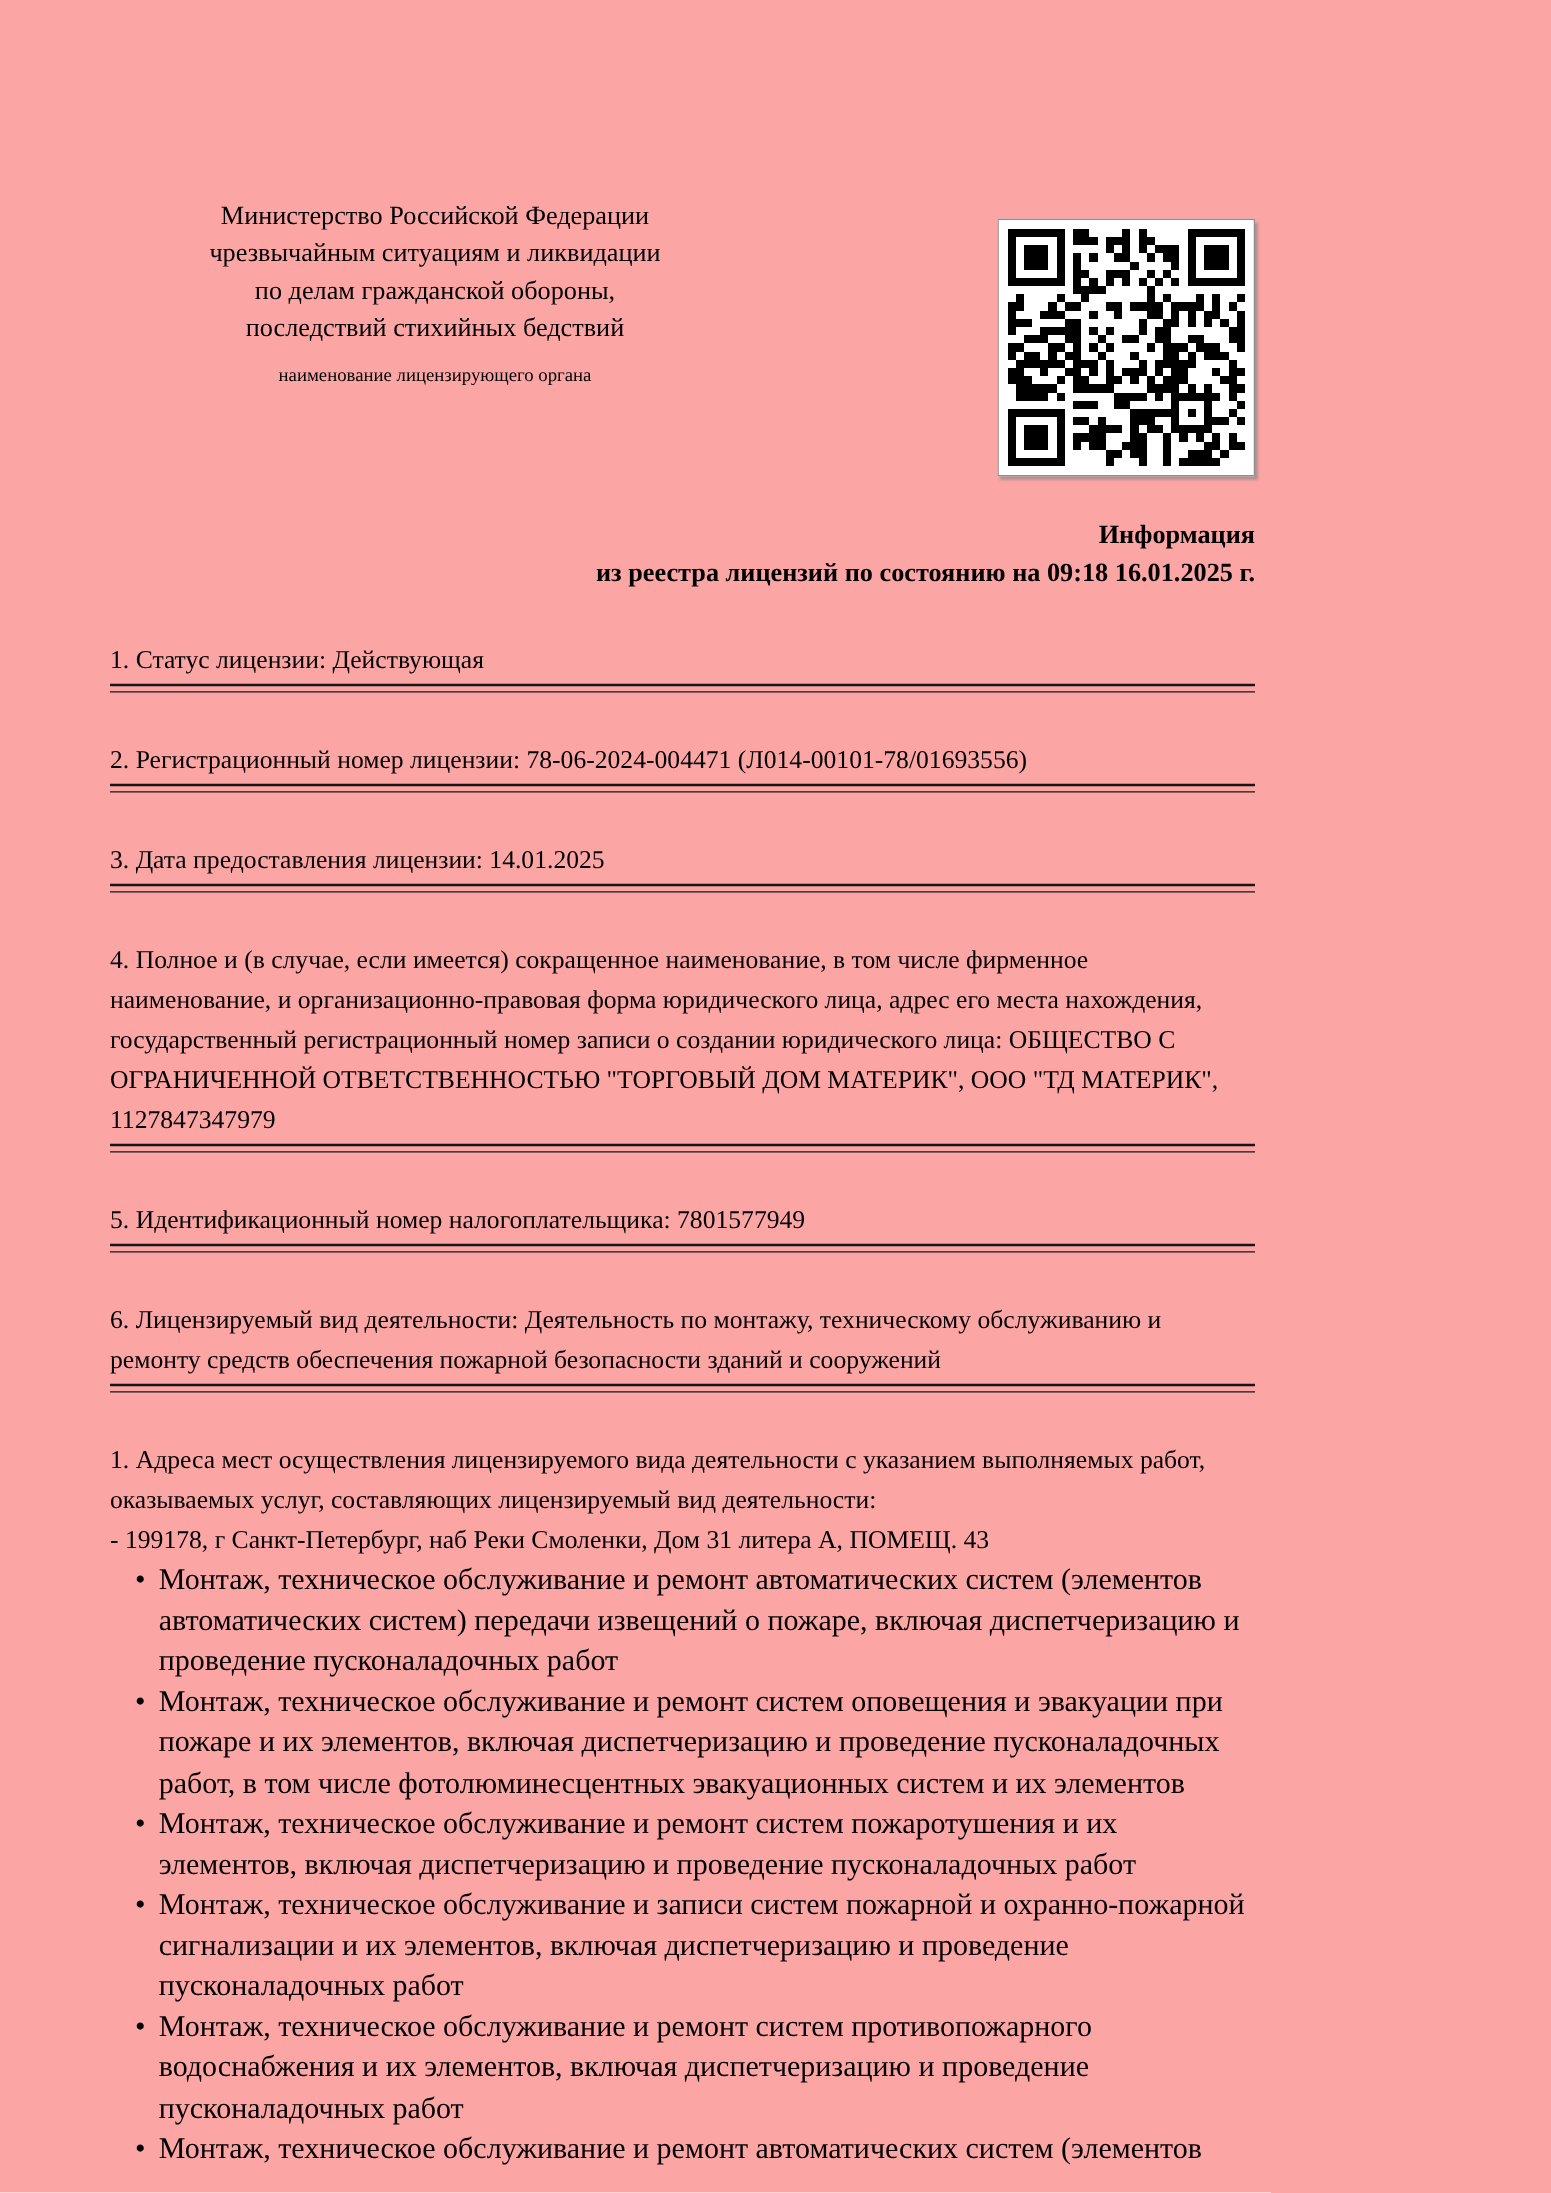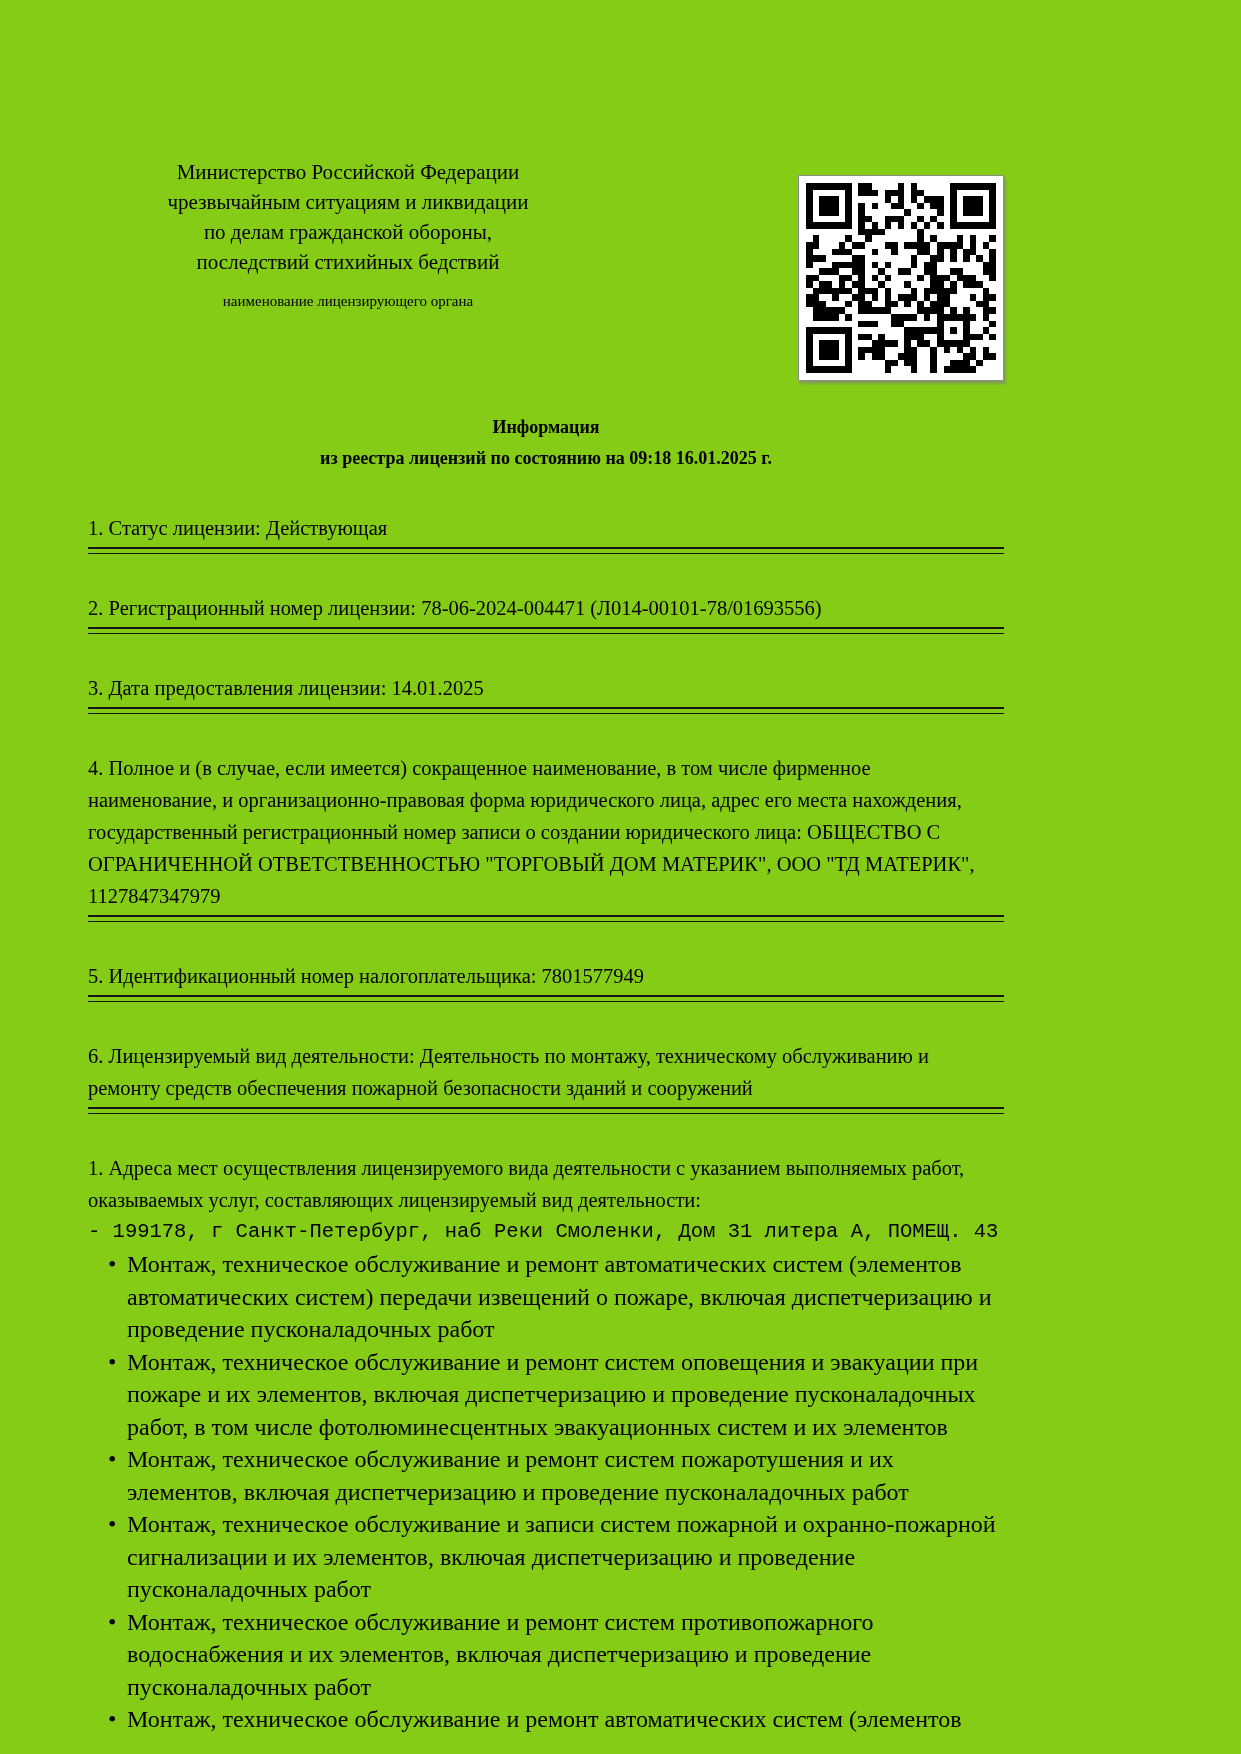--- a/index.html
+++ b/index.html
@@ -1,19 +1,19 @@
 <!DOCTYPE html>
 <html lang="ru"><head>
 <meta charset="utf-8">
 <style>
   html,body{margin:0;padding:0;background:#ffffff;}
   .page{
     position:relative;
     width:1241px;height:1754px;
-    background:#84cc16;
+    background:#fca5a5;
     color:#000000;
     font-family:"Liberation Serif", serif;
     overflow:hidden;
   }
   
   .ministry{
     position:absolute;top:157px;left:88px;width:520px;
     text-align:center;font-size:21px;line-height:30px;
   }
   .ministry .m-caption{font-size:15px;line-height:20px;margin-top:14px;font-family:Liberation Serif, serif;}
@@ -22,28 +22,28 @@
   .qr-box{
     position:absolute;top:175px;left:798px;
     width:190px;height:190px;padding:7px;
     background:#ffffff;border:1px solid #8d8d8d;
     box-shadow:2px 3px 2px rgba(125,125,125,0.55);
   }
   .qr-box svg{display:block;width:190px;height:190px;shape-rendering:crispEdges;}
 
   
   .main{position:absolute;top:412px;left:88px;width:916px;}
-  .doc-title{text-align:center;font-weight:bold;font-size:18px;line-height:31px;}
+  .doc-title{text-align:right;font-weight:bold;font-size:21px;line-height:31px;}
   .doc-title div{margin:0;}
 
   .field{margin-top:38px;font-size:20.5px;line-height:32px;}
   .field p{margin:0;}
   .rule{margin-top:3px;height:4px;border-top:2px solid #161616;border-bottom:1px solid #161616;}
 
-  .address-line{font-size:20.5px;line-height:32px;font-family:Liberation Mono, monospace;}
+  .address-line{font-size:20.5px;line-height:32px;}
 
   ul.work-list{margin:0;padding:0;list-style:none;}
   ul.work-list li{
     position:relative;padding-left:39px;
     font-size:24px;line-height:32.5px;
   }
   ul.work-list li::before{
     content:"\2022";
     position:absolute;left:20px;top:0;
   }

